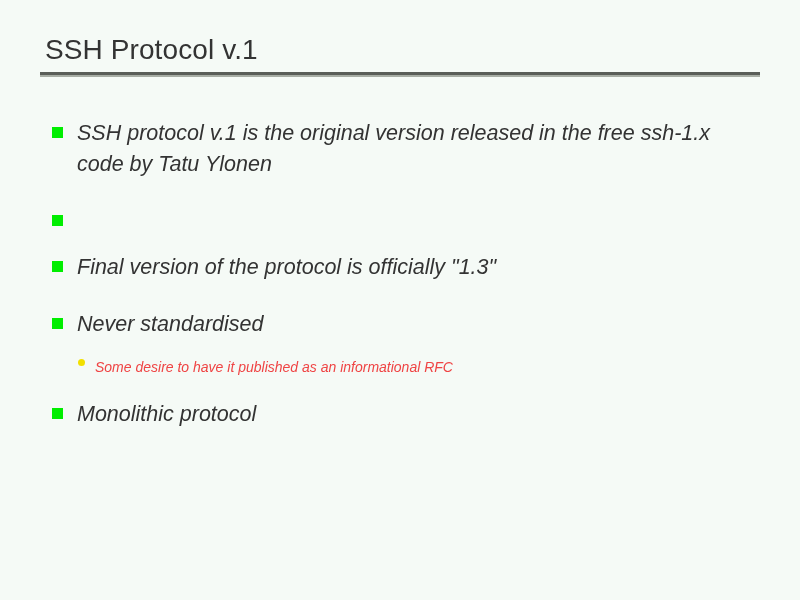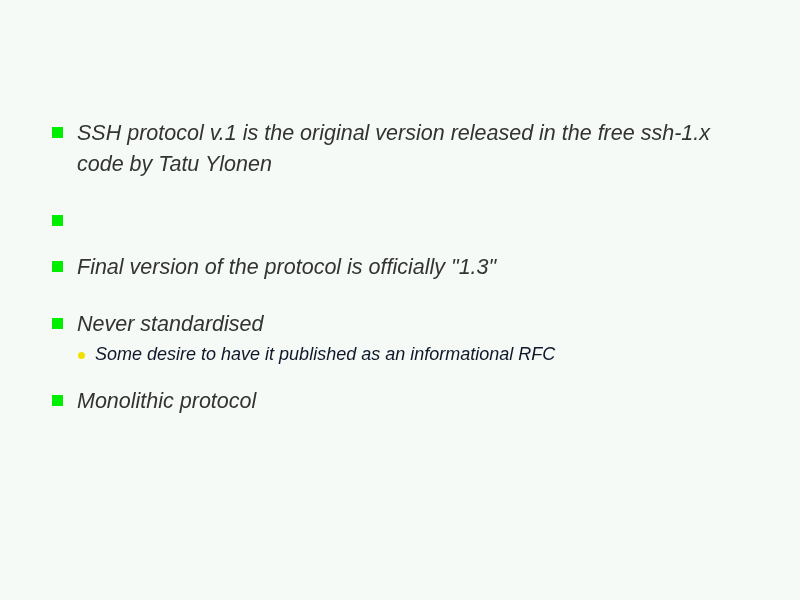--- a/index.html
+++ b/index.html
@@ -58,21 +58,21 @@
 
   .bullet-row {
     display: flex;
     align-items: flex-start;
     font-style: italic;
   }
   .bullet-row.lvl1 {
     margin-bottom: 26px;
   }
   .bullet-row.lvl1.tight {
-    margin-bottom: 4px;
+    margin-bottom: 11px;
   }
   .bullet-row.lvl2 {
     margin-left: 26px;
     margin-bottom: 22px;
   }
 
   .marker-sq {
     flex: 0 0 auto;
     width: 11px;
     height: 11px;
@@ -90,31 +90,36 @@
     margin-right: 10px;
   }
 
   .bullet-text-lvl1 {
     font-size: 21.5px;
     line-height: 31px;
     color: #333333;
     max-width: 645px;
   }
   .bullet-text-lvl2 {
-    font-size: 18px;
+    font-size: 14px;
     line-height: 20px;
-    color: #0f172a;
+    color: #ef4444;
     max-width: 620px;
+    margin-top: 6px;
   }
 </style>
 </head>
 <body>
 
 <div class="slide">
 
+  <div class="title-block">
+    <div class="slide-title">SSH Protocol v.1</div>
+    <div class="title-rule"></div>
+  </div>
 
   <div class="body-block">
 
     <div class="bullet-row lvl1">
       <span class="marker-sq"></span>
       <span class="bullet-text-lvl1">SSH protocol v.1 is the original version released in the free ssh-1.x code by Tatu Ylonen</span>
     </div>
 
     <div class="bullet-row lvl1">
       <span class="marker-sq"></span>

